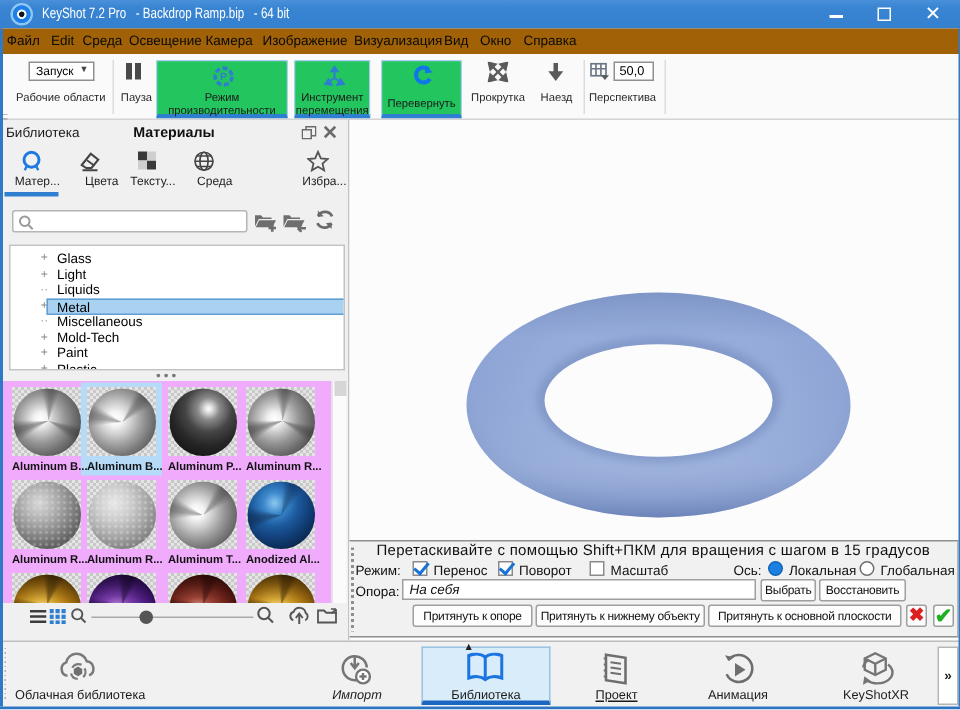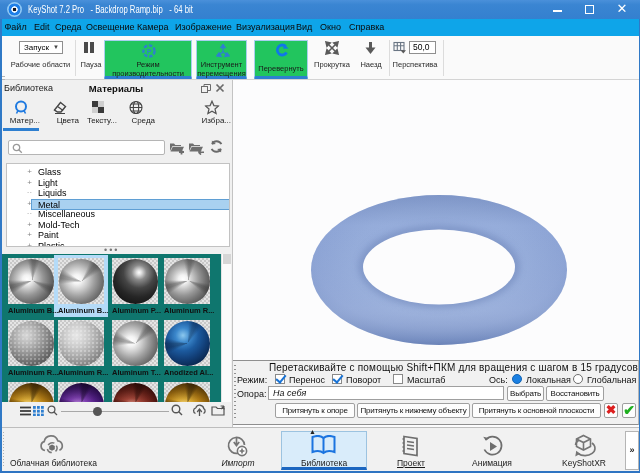--- a/index.html
+++ b/index.html
@@ -7,21 +7,21 @@
 body { font-family:"Liberation Sans",sans-serif; background:#fff; position:relative; }
 .abs { position:absolute; }
 
 
 #titlebar { left:0; top:0; width:640px; height:19px; background:linear-gradient(180deg,#4a90da 0%,#3a85d2 25%,#3480cf 100%); color:#fff; }
 #title-text { left:28px; top:2px; font-size:10px; line-height:15px; color:#fff; transform:scaleX(0.77); transform-origin:left center; white-space:nowrap; }
 #logo { left:7px; top:2px; width:15px; height:15px; border-radius:50%;
   background: radial-gradient(circle at 50% 50%, #14141c 0 15%, #eef6fe 19% 28%, #1e7fe8 32% 54%, #8ec7f4 58% 72%, #3d97e6 76% 95%); }
 .winbtn { top:0; height:19px; width:30px; color:#fff; text-align:center; }
 
-#menubar { left:0; top:19px; width:640px; height:17px; background:#0ea5e9; }
+#menubar { left:0; top:19px; width:640px; height:17px; background:#a16207; }
 .mi { position:absolute; top:3px; font-size:9px; color:#0a0a0a; }
 
 #toolbar { left:0; top:36px; width:640px; height:44px; background:#fafafa; border-bottom:1px solid #d4d4d4; }
 .tsep { position:absolute; top:4px; height:36px; width:1px; background:#dcdcdc; }
 .tlabel { position:absolute; font-size:7.5px; color:#2a2a2a; text-align:center; top:24px; }
 .hlbtn { position:absolute; top:4px; height:39px; background:#22c55e; border:1px solid #a8cfee; border-bottom:3px solid #2e7fd0; border-radius:1px; }
 .hlbtn .t { position:absolute; width:100%; text-align:center; font-size:7.5px; color:#1a1a1a; line-height:8.5px; top:20px; }
 #handle-tb { left:2px; top:40px; width:3px; height:36px; background:repeating-linear-gradient(180deg,#b5b5b5 0 1px,transparent 1px 3px); }
 
 #panel { left:0; top:80px; width:233px; height:347px; background:#f0f0f0; border-right:1px solid #c3c3c3; }
@@ -30,39 +30,39 @@
 #phead .mat { position:absolute; left:0; width:232px; top:3px; text-align:center; font-size:9.5px; font-weight:bold; color:#111; }
 .tab { position:absolute; top:17px; width:38px; height:35px; text-align:right; }
 .tab .lbl { position:absolute; top:19px; width:100%; font-size:8px; color:#222; white-space:nowrap; }
 .tab svg { position:absolute; top:3px; left:50%; transform:translateX(-50%); }
 #tabline { left:3px; top:48px; width:36px; height:3px; background:#2e7fd0; }
 #search { left:8px; top:60px; width:157px; height:15px; background:#fff; border:1px solid #b5b5b5; border-radius:2px; }
 .tree { left:6px; top:83px; width:224px; height:84px; background:#fff; border:1px solid #c2c2c2; overflow:hidden; padding-top:3px; }
 .trow { position:relative; height:10.5px; font-size:9px; color:#000; line-height:10.5px; }
 .trow .plus { position:absolute; left:18px; top:0; width:9px; color:#888; font-size:8px; line-height:10px; text-align:center; }
 .trow .txt { position:absolute; left:31px; top:0; }
-#thumbs { left:0; top:174px; width:222px; height:148px; background:#0f766e; overflow:hidden; }
+#thumbs { left:0; top:174px; width:222px; height:148px; background:#f0abfc; overflow:hidden; }
 .th { position:absolute; width:46px; height:46px;
   background: repeating-conic-gradient(#c8c8c8 0% 25%, #e5e5e5 0% 50%) 0 0 / 4px 4px; }
 .sph { position:absolute; left:0.5px; top:0.5px; width:45px; height:45px; border-radius:50%; }
 .thl { position:absolute; width:53px; font-size:7.5px; font-weight:bold; color:#111; white-space:nowrap; overflow:hidden; }
 .s-sil { background-color:#888; background-image: conic-gradient(from 200deg at 52% 48%, rgba(20,20,20,0) 0 35deg, rgba(30,30,30,0.4) 50deg 58deg, rgba(20,20,20,0) 72deg 145deg, rgba(30,30,30,0.32) 160deg 168deg, rgba(20,20,20,0) 182deg 258deg, rgba(30,30,30,0.3) 270deg 278deg, rgba(20,20,20,0) 292deg), radial-gradient(circle at 40% 45%, #ffffff 0%, #f2f2f2 12%, #c2c2c2 28%, #969696 44%, #747474 60%, #565656 76%, #3e3e3e 92%); }
 .s-sil2 { background-color:#999; background-image: conic-gradient(from 230deg at 50% 50%, rgba(20,20,20,0) 0 32deg, rgba(30,30,30,0.35) 48deg 58deg, rgba(20,20,20,0) 74deg 152deg, rgba(30,30,30,0.3) 166deg 176deg, rgba(20,20,20,0) 192deg), radial-gradient(circle at 40% 45%, #ffffff 0%, #f4f4f4 13%, #cccccc 30%, #a0a0a0 47%, #7c7c7c 63%, #5a5a5a 80%, #454545 95%); }
 .s-dark { background-color:#333; background-image: radial-gradient(circle at 58% 30%, #ffffff 0%, #e0e0e0 6%, #8a8a8a 18%, #454545 38%, #262626 60%, #111111 88%); }
 .s-mesh { background-color:#909090; background-image: radial-gradient(circle, rgba(235,235,235,0.38) 0.6px, rgba(0,0,0,0) 1.2px), radial-gradient(circle at 38% 32%, #d8d8d8 0%, #b2b2b2 26%, #8a8a8a 50%, #636363 72%, #454545 93%); background-size: 4px 4px, 100% 100%; }
 .s-mesh2 { background-color:#aaa; background-image: radial-gradient(circle, rgba(245,245,245,0.4) 0.6px, rgba(0,0,0,0) 1.2px), radial-gradient(circle at 38% 32%, #e8e8e8 0%, #cccccc 28%, #a6a6a6 54%, #808080 76%, #5c5c5c 95%); background-size: 4px 4px, 100% 100%; }
 .s-blue { background-color:#1a4d86; background-image: conic-gradient(from 210deg at 50% 50%, rgba(5,15,35,0) 0 32deg, rgba(5,15,35,0.35) 48deg 60deg, rgba(5,15,35,0) 76deg 152deg, rgba(5,15,35,0.28) 166deg 176deg, rgba(5,15,35,0) 192deg), radial-gradient(circle at 40% 32%, #8cc8ee 0%, #3c88cc 18%, #1c5a9e 38%, #123f78 58%, #0a2850 78%, #061834 96%); }
 .s-gold { background-color:#c08018; background-image: linear-gradient(180deg, rgba(30,18,4,0.6) 0%, rgba(30,18,4,0.25) 26%, rgba(0,0,0,0) 48%), conic-gradient(from 200deg at 50% 45%, rgba(25,15,2,0) 0 40deg, rgba(25,15,2,0.5) 55deg 70deg, rgba(25,15,2,0) 85deg 150deg, rgba(25,15,2,0.4) 165deg 180deg, rgba(25,15,2,0) 195deg), radial-gradient(circle at 42% 52%, #ffe9a0 0%, #eebb3c 22%, #c08616 48%, #8a5c0a 72%, #4e3204 94%); }
 .s-purp { background-color:#5a2a96; background-image: linear-gradient(180deg, rgba(12,4,24,0.6) 0%, rgba(12,4,24,0.25) 26%, rgba(0,0,0,0) 48%), conic-gradient(from 200deg at 50% 45%, rgba(10,2,22,0) 0 40deg, rgba(10,2,22,0.5) 55deg 70deg, rgba(10,2,22,0) 85deg 150deg, rgba(10,2,22,0.4) 165deg 180deg, rgba(10,2,22,0) 195deg), radial-gradient(circle at 42% 52%, #cfa0e8 0%, #8a46c0 26%, #58228e 52%, #340f62 76%, #180634 95%); }
 .s-red { background-color:#8a2f28; background-image: linear-gradient(180deg, rgba(25,5,3,0.6) 0%, rgba(25,5,3,0.25) 26%, rgba(0,0,0,0) 48%), conic-gradient(from 200deg at 50% 45%, rgba(22,4,2,0) 0 40deg, rgba(22,4,2,0.5) 55deg 70deg, rgba(22,4,2,0) 85deg 150deg, rgba(22,4,2,0.4) 165deg 180deg, rgba(22,4,2,0) 195deg), radial-gradient(circle at 42% 52%, #e8a89a 0%, #b04c3e 24%, #7e2a20 50%, #4c130e 75%, #280805 95%); }
 #sliderrow { left:0; top:322px; width:233px; height:19px; }
 
 #viewport { left:233px; top:80px; width:407px; height:347px; background:#fcfcfd; }
 #widget { left:233px; top:360px; width:406px; height:65px; background:#f1f1f1; border-top:1px solid #8f8f8f; border-bottom:1px solid #8f8f8f; border-right:1px solid #b5b5b5; font-size:9px; color:#111; }
-#widget .r1 { position:absolute; left:0; top:1px; width:100%; text-align:right; font-size:10px; letter-spacing:0.2px; }
+#widget .r1 { position:absolute; left:0; top:1px; width:100%; text-align:center; font-size:10px; letter-spacing:0.2px; }
 .wlbl { position:absolute; font-size:9px; color:#111; }
 .cb { position:absolute; width:10px; height:10px; background:#fff; border:1px solid #8a8a8a; }
 .cb.on::after { content:""; position:absolute; left:1.5px; top:-2px; width:4px; height:8px; border:solid #1873d6; border-width:0 2.2px 2.2px 0; transform:rotate(40deg); }
 .rad { position:absolute; width:10px; height:10px; border-radius:50%; background:#fff; border:1px solid #6e6e6e; }
 .rad.on { background:#1b80e2; border-color:#1465b4; }
 .win { position:absolute; background:#fff; border:1px solid #9f9f9f; height:14px; }
 .wbtn { position:absolute; background:#fdfdfd; border:1px solid #9f9f9f; height:15px; text-align:center; font-size:8px; letter-spacing:-0.2px; color:#111; line-height:13px; border-radius:2px; white-space:nowrap; overflow:hidden; }
 
 #dock { left:0; top:427px; width:640px; height:44px; background:#f1f1f1; border-top:1px solid #bdbdbd; }
 .dlabel { position:absolute; top:30px; font-size:8.5px; color:#1a1a1a; text-align:center; white-space:nowrap; }

